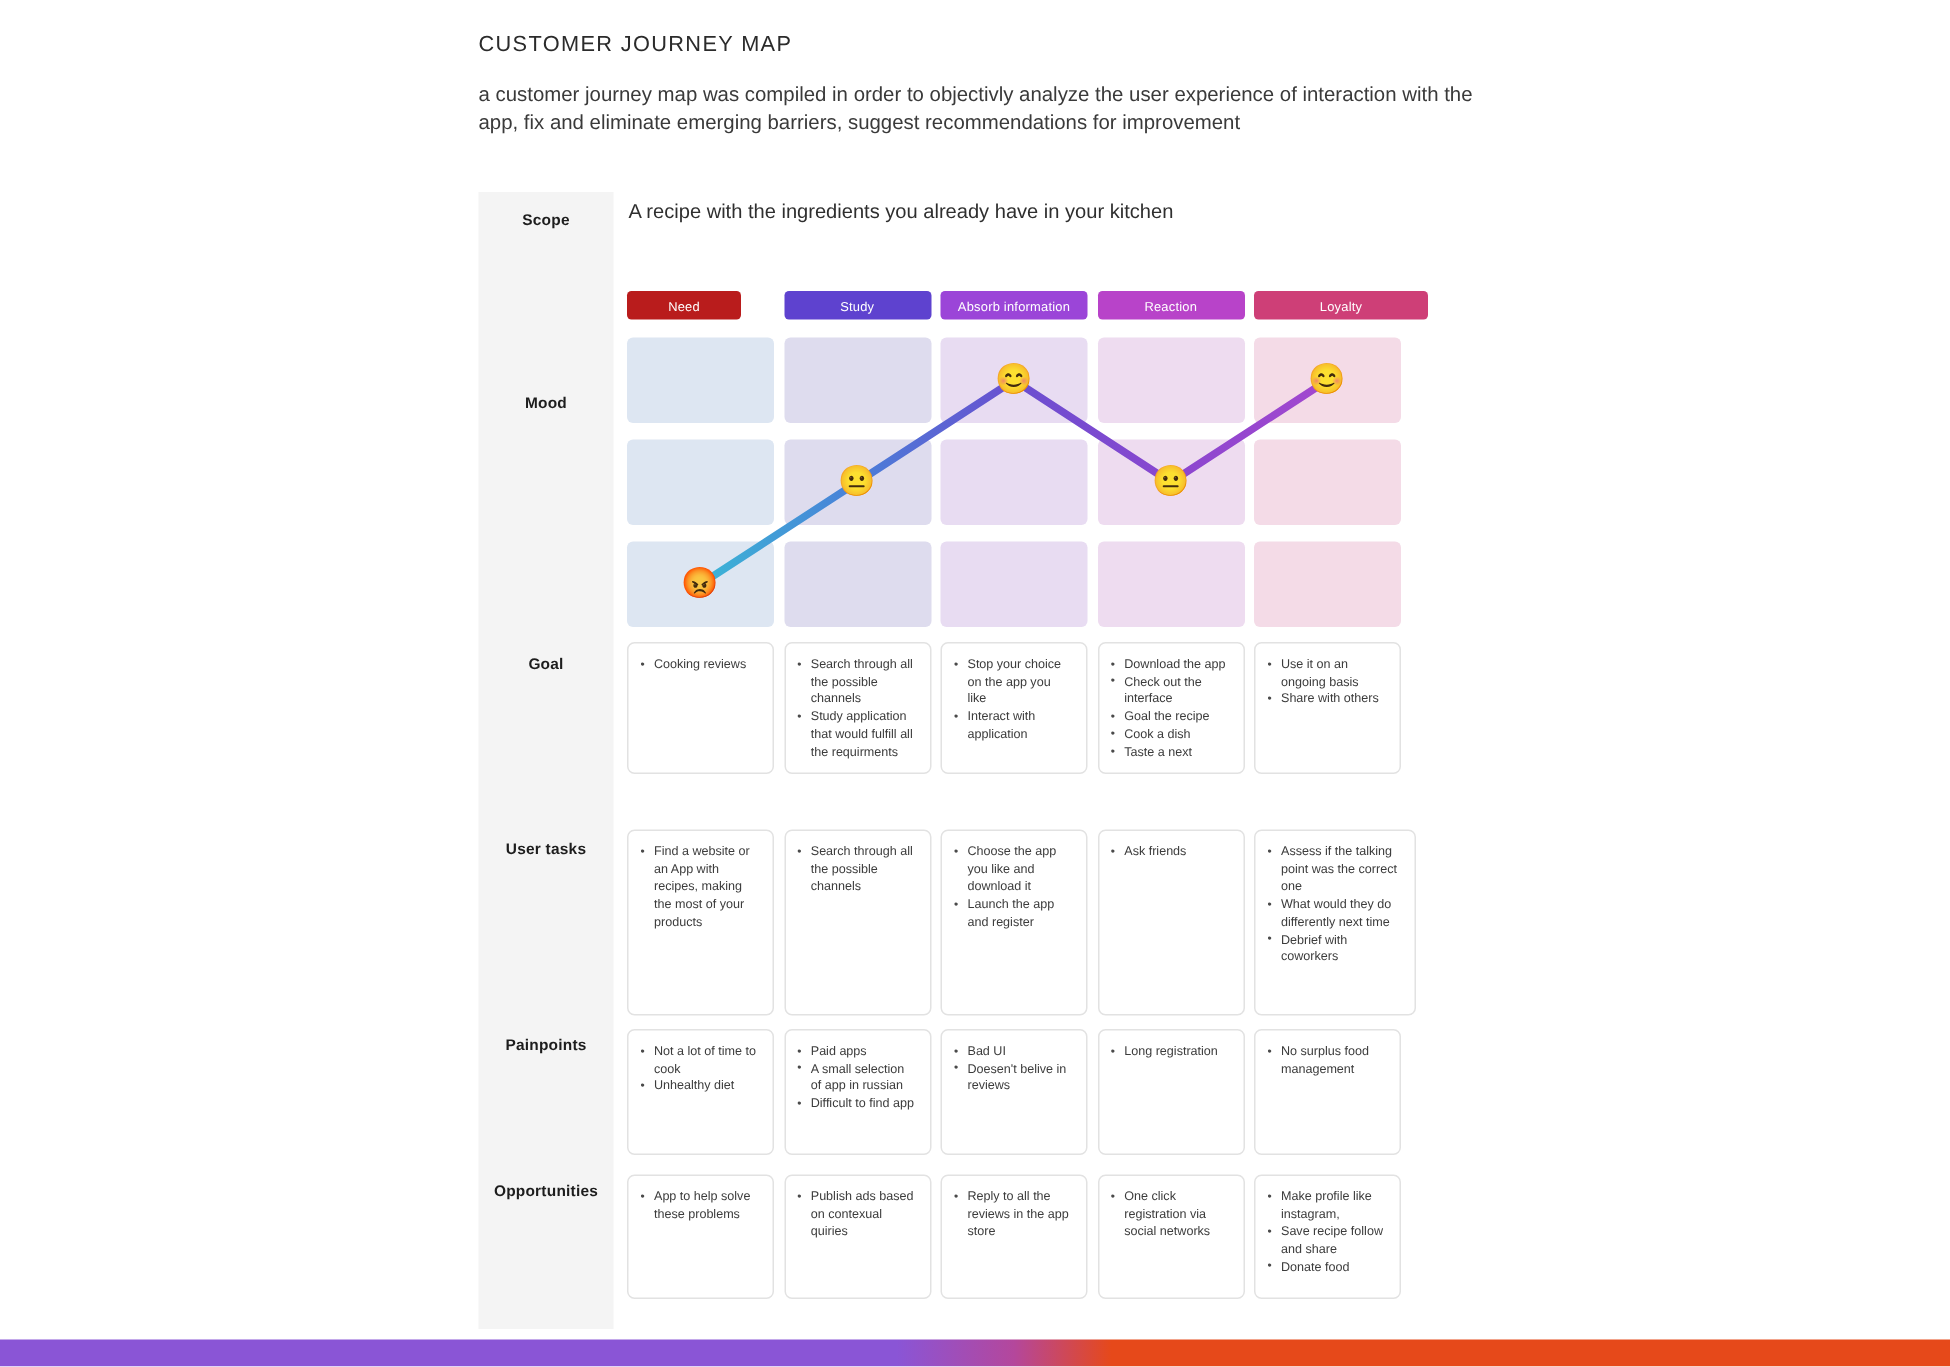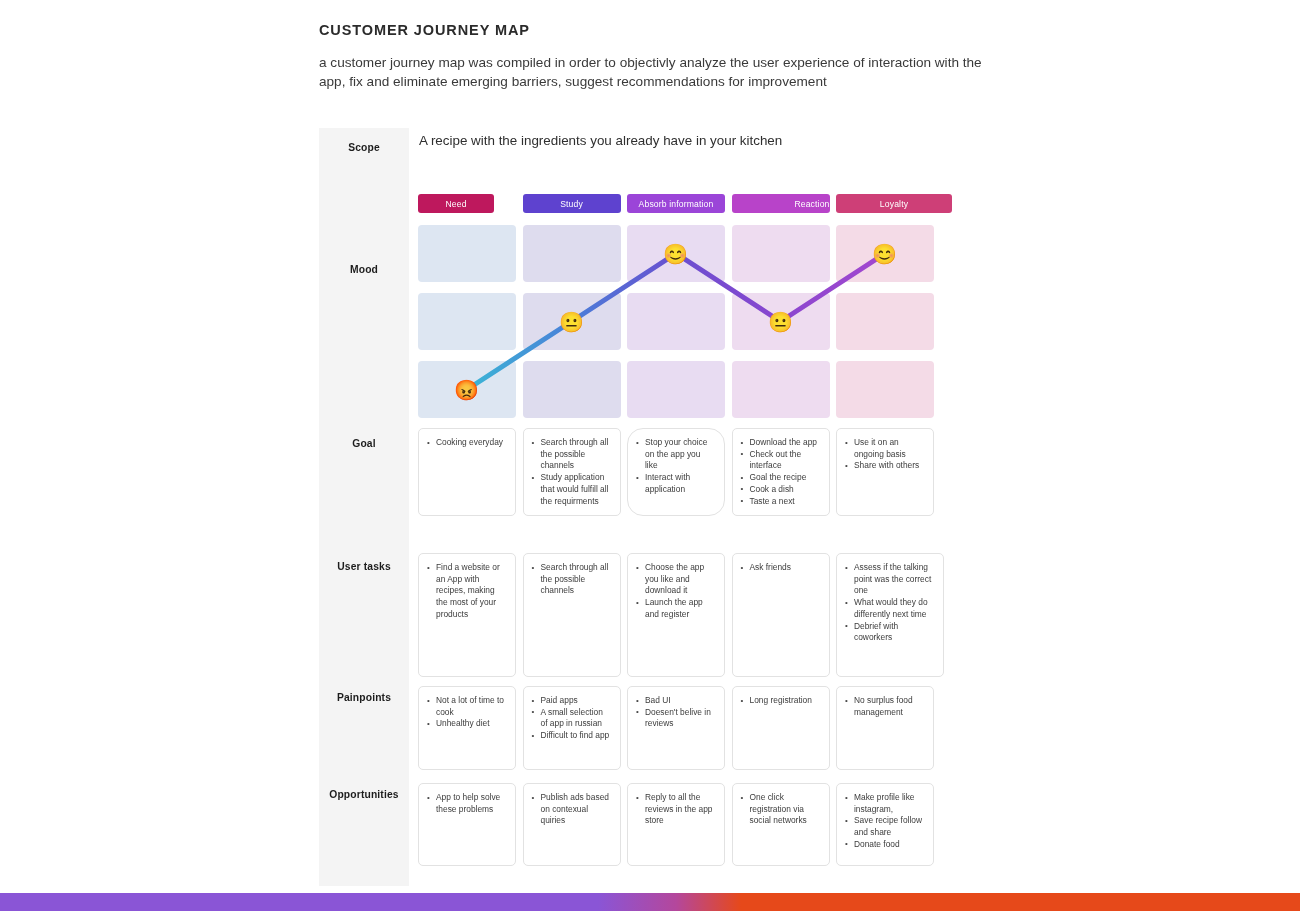--- a/index.html
+++ b/index.html
@@ -10,21 +10,21 @@
     font-family: "Liberation Sans", sans-serif;
     overflow: hidden;
   }
 
   .page { position: relative; width: 1300px; height: 911px; }
 
   
   .header { position: absolute; left: 319px; top: 22px; width: 700px; }
   .title {
     font-size: 14.5px;
-    font-weight: 700;
+    font-weight: 400;
     letter-spacing: 0.9px;
     color: #2b2b2b;
   }
   .subtitle {
     margin-top: 16px;
     font-size: 13.6px;
     line-height: 18.6px;
     color: #3a3a3a;
     width: 672px;
   }
@@ -149,30 +149,30 @@
       <div class="row-label rl-opp">Opportunities</div>
     </div>
 
     <div class="content">
 
       <div class="scope-text">
         <div>A recipe with the ingredients you already have in your kitchen</div>
       </div>
 
       <div id="stage-bars">
-          <div class="stage-bar" style="left: 0px; width: 76px; background: #be185d;">
+          <div class="stage-bar" style="left: 0px; width: 76px; background: #b91c1c;">
             <span>Need</span>
           </div>
           <div class="stage-bar" style="left: 104.5px; width: 98px; background: rgb(94, 66, 207);">
             <span>Study</span>
           </div>
           <div class="stage-bar" style="left: 209px; width: 98px; background: rgb(155, 69, 216); justify-content: center;">
             <span>Absorb information</span>
           </div>
-          <div class="stage-bar" style="left: 313.5px; width: 98px; background: rgb(184, 67, 201); justify-content: flex-end;">
+          <div class="stage-bar" style="left: 313.5px; width: 98px; background: rgb(184, 67, 201);">
             <span>Reaction</span>
           </div>
           <div class="stage-bar" style="left: 418px; width: 116px; background: rgb(206, 63, 119);">
             <span>Loyalty</span>
           </div>
         </div>
 
       <div class="mood-grid" id="mood-grid">
           <div class="mood-cell" style="left: 0px; top: 0px; width: 98px; background: rgb(221, 230, 242);"></div>
           <div class="mood-cell" style="left: 0px; top: 68px; width: 98px; background: rgb(221, 230, 242);"></div>
@@ -205,30 +205,30 @@
           <text x="49" y="164.5" text-anchor="middle" dominant-baseline="central" font-size="20">😡</text>
           <text x="153.5" y="96.5" text-anchor="middle" dominant-baseline="central" font-size="20">😐</text>
           <text x="258" y="28.5" text-anchor="middle" dominant-baseline="central" font-size="20">😊</text>
           <text x="362.5" y="96.5" text-anchor="middle" dominant-baseline="central" font-size="20">😐</text>
           <text x="467" y="28.5" text-anchor="middle" dominant-baseline="central" font-size="20">😊</text>
         </svg>
 
       <div id="cards-layer">
           <div class="card" style="left: 0px; top: 300px; width: 98px; min-height: 88px;">
             <ul>
-              <li>Cooking everyday</li>
+              <li>Cooking reviews</li>
             </ul>
           </div>
           <div class="card" style="left: 104.5px; top: 300px; width: 98px; min-height: 88px;">
             <ul>
               <li>Search through all the possible channels</li>
               <li>Study application that would fulfill all the requirments</li>
             </ul>
           </div>
-          <div class="card" style="left: 209px; top: 300px; width: 98px; min-height: 88px; border-radius: 16px;">
+          <div class="card" style="left: 209px; top: 300px; width: 98px; min-height: 88px;">
             <ul>
               <li>Stop your choice on the app you like</li>
               <li>Interact with application</li>
             </ul>
           </div>
           <div class="card" style="left: 313.5px; top: 300px; width: 98px; min-height: 88px;">
             <ul>
               <li>Download the app</li>
               <li>Check out the interface</li>
               <li>Goal the recipe</li>

